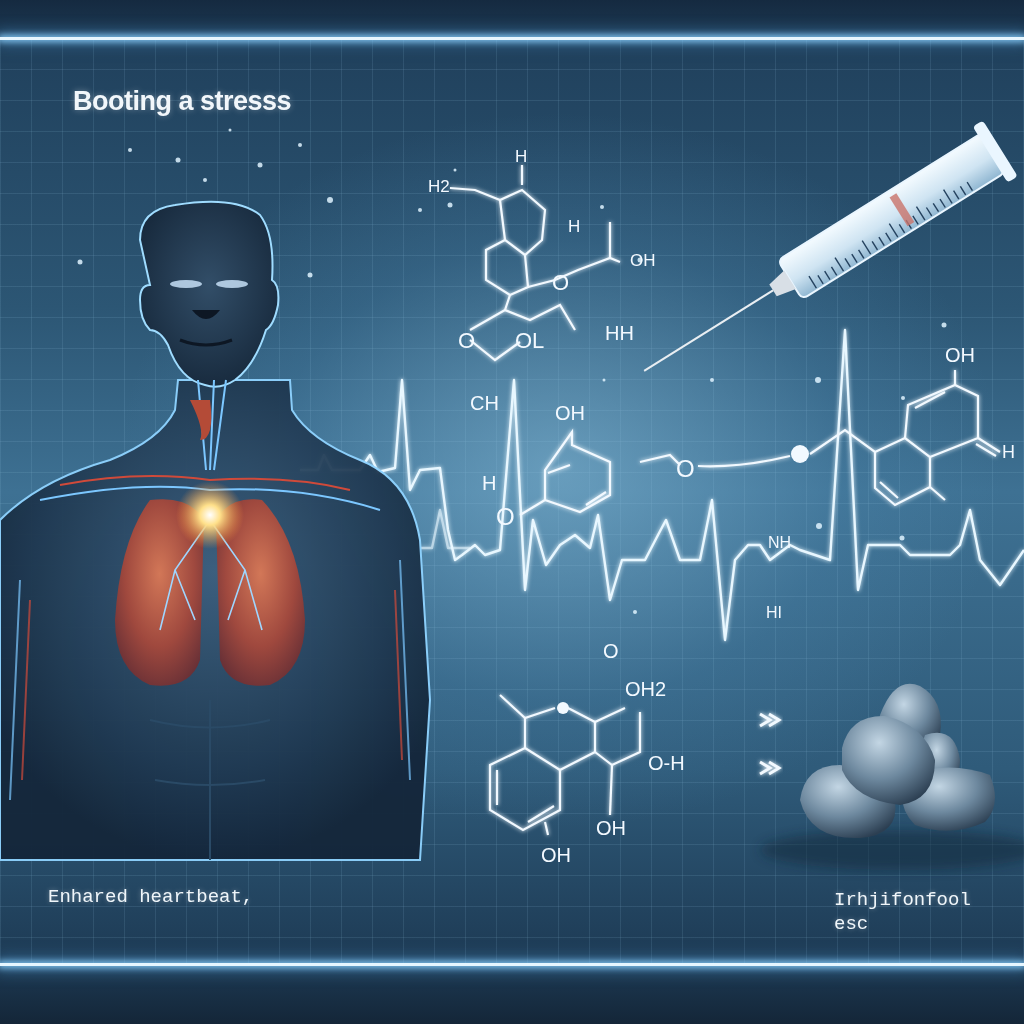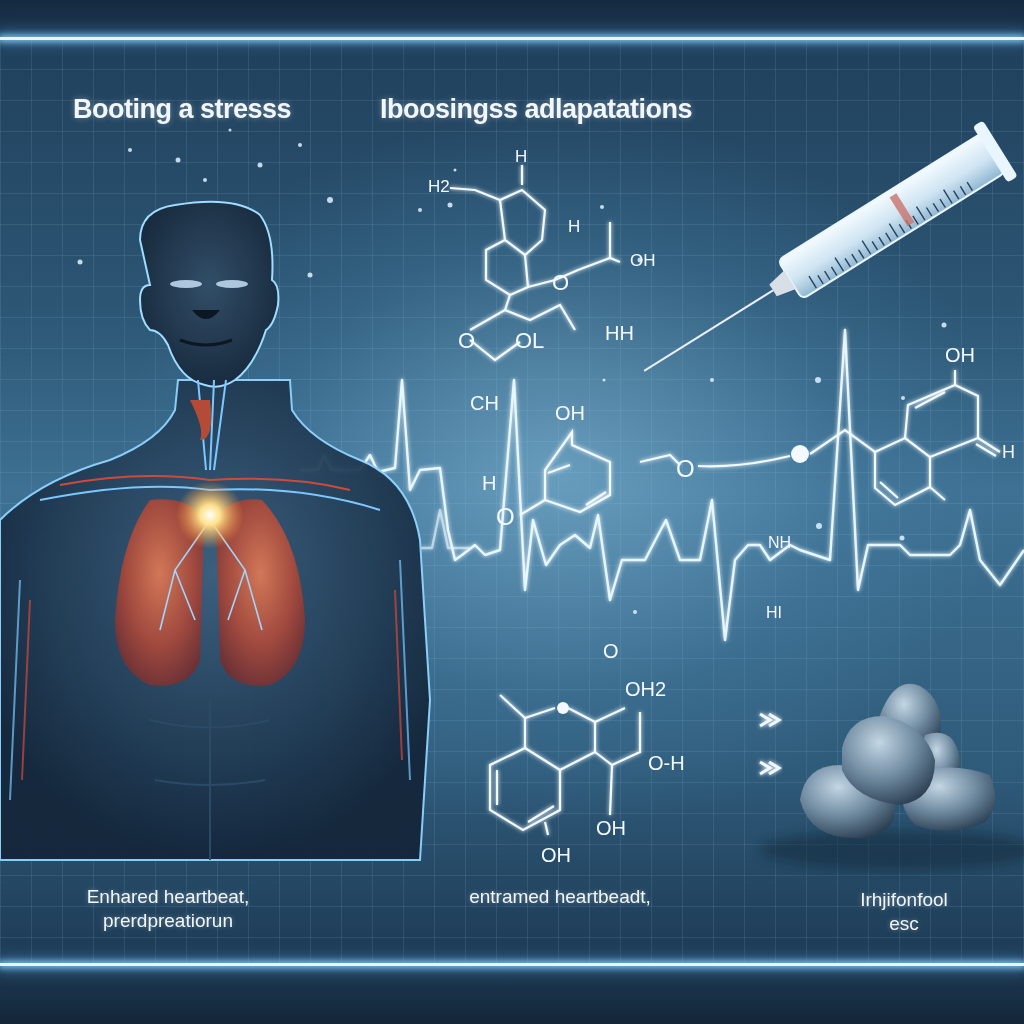--- a/index.html
+++ b/index.html
@@ -10,36 +10,35 @@
       linear-gradient(180deg,#152a40 0%,#21425e 6%,#2c5674 30%,#3e7193 48%,#2f5b7a 75%,#1d3a54 94%,#142638 100%);
     font-family:"Liberation Sans","DejaVu Sans",sans-serif;}
   .grid{position:absolute;left:0;top:38px;width:1024px;height:926px;
     background-image:
       linear-gradient(rgba(150,200,230,0.13) 1px, transparent 1px),
       linear-gradient(90deg, rgba(150,200,230,0.13) 1px, transparent 1px);
     background-size:31px 31px;}
   .glow-line{position:absolute;left:0;width:1024px;height:3px;background:#e6f6ff;
     box-shadow:0 0 6px 2px rgba(140,210,255,0.9),0 0 16px 4px rgba(90,170,230,0.5);}
   .title{position:absolute;color:#f2f7fb;font-weight:bold;font-size:27px;letter-spacing:-0.5px;
-    text-shadow:0 0 6px rgba(255,255,255,0.35);white-space:nowrap;margin-top:8px;}
-  .caption{position:absolute;color:#f0f6fa;font-size:19px;text-align:center;line-height:24px;
-    text-shadow:0 0 5px rgba(255,255,255,0.35);white-space:nowrap;}
+    text-shadow:0 0 6px rgba(255,255,255,0.35);white-space:nowrap;}
+  .caption{position:absolute;color:#f0f6fa;font-size:19px;line-height:24px;
+    text-shadow:0 0 5px rgba(255,255,255,0.35);white-space:nowrap;font-family:Liberation Mono, monospace;}
   svg{position:absolute;left:0;top:0;}
   .chem text{font-family:"Liberation Sans","DejaVu Sans",sans-serif;fill:#f3f9ff;}
 </style>
 </head>
 <body>
 
 <div class="canvas">
   <div class="grid"></div>
   <div class="glow-line" style="top:37px"></div>
   <div class="glow-line" style="top:963px"></div>
 
   <div class="title" style="left:73px;top:86px">Booting a stresss</div>
-  <div class="title" style="left:380px;top:86px">Iboosingss adlapatations</div>
 
   <svg width="1024" height="1024" viewBox="0 0 1024 1024">
     <defs>
       <radialGradient id="bodyG" cx="50%" cy="40%" r="60%">
         <stop offset="0%" stop-color="#3c5f7e"></stop>
         <stop offset="70%" stop-color="#1f3850"></stop>
         <stop offset="100%" stop-color="#14263a"></stop>
       </radialGradient>
       <radialGradient id="headG" cx="50%" cy="45%" r="60%">
         <stop offset="0%" stop-color="#324e68"></stop>
@@ -243,22 +242,20 @@
       <path d="M880 715 Q895 675 920 686 Q945 700 940 735 Q930 760 900 750 Q875 740 880 715 Z" fill="url(#stoneG)"></path>
       <path d="M925 735 Q955 725 960 760 Q960 790 930 790 Q915 760 925 735 Z" fill="url(#stoneG)"></path>
       <path d="M800 800 Q805 765 840 765 Q885 770 895 800 Q900 835 860 838 Q810 840 800 800 Z" fill="url(#stoneG)"></path>
       <path d="M905 775 Q950 760 990 775 Q1002 805 985 822 Q950 838 915 825 Q895 805 905 775 Z" fill="url(#stoneG)"></path>
       <path d="M842 748 Q850 715 885 716 Q925 725 935 760 Q935 800 900 805 Q855 800 842 770 Z" fill="url(#stoneG)"></path>
     </g>
   </svg>
 
   <div class="caption" style="left:48px;top:885px;width:240px">
     <div>Enhared heartbeat,</div>
-    <div>prerdpreatiorun</div>
   </div>
   <div class="caption" style="left:430px;top:885px;width:260px">
-    <div>entramed heartbeadt,</div>
   </div>
   <div class="caption" style="left:834px;top:888px;width:140px">
     <div>Irhjifonfool</div>
     <div>esc</div>
   </div>
 </div>
 
 </body></html>

